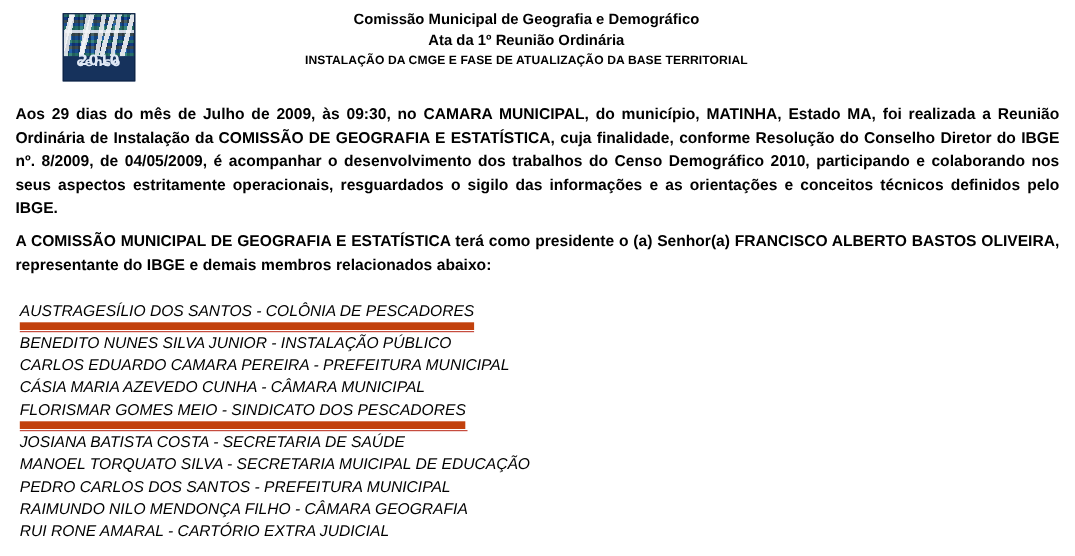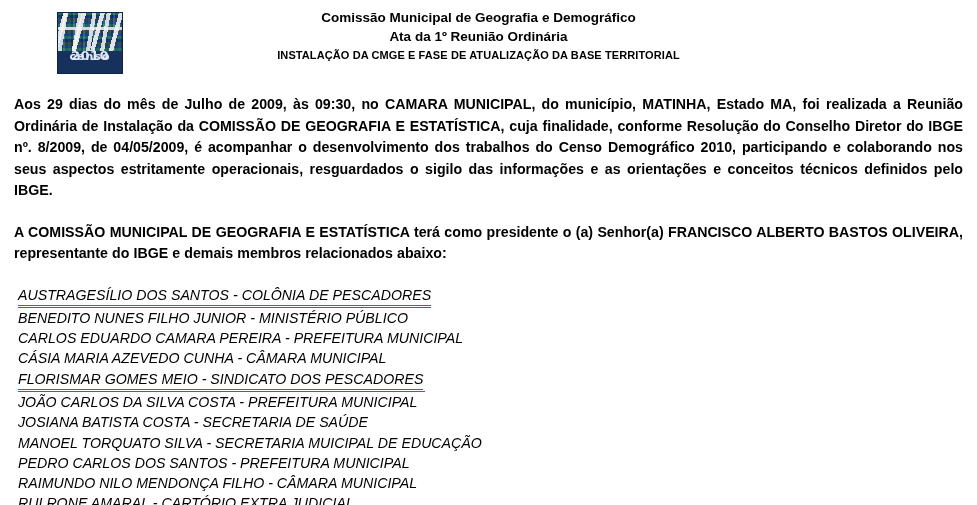--- a/index.html
+++ b/index.html
@@ -108,38 +108,38 @@
   }
   p.para {
     margin: 0 0 0 0;
     text-align: justify;
     font-size: 14.2px;
     line-height: 21.5px;
     word-spacing: .2px;
     font-weight: bold;
   }
   .para.first { margin-top: 16px; }
-  .para.second { margin-top: 20px; }
+  .para.second { margin-top: 8px; }
 
   
   .members {
     margin-top: 20px;
     list-style: none;
     padding: 0 0 0 4px;
   }
   .member {
     font-style: italic;
     font-size: 14.2px;
     line-height: 20.3px;
     white-space: nowrap;
     position: relative;
   }
   .member .txt { display: inline-block; }
   .member.ul .txt {
-    border-bottom: 1px solid #c2410c;
+    border-bottom: 7px solid #c2410c;
   }
   .member.ul .redline {
     display: block;
     height: 1px;
     background: #c0392b;
     margin-top: 1px;
   }
   .member .redline { display: none; }
 </style>
 </head>
@@ -166,27 +166,26 @@
   </div>
 
   <div class="body">
 
     <p class="para first">Aos 29 dias do mês de Julho de 2009, às 09:30, no CAMARA MUNICIPAL, do município, MATINHA, Estado MA, foi realizada a Reunião Ordinária de Instalação da COMISSÃO DE GEOGRAFIA E ESTATÍSTICA, cuja finalidade, conforme Resolução do Conselho Diretor do IBGE nº. 8/2009, de 04/05/2009, é acompanhar o desenvolvimento dos trabalhos do Censo Demográfico 2010, participando e colaborando nos seus aspectos estritamente operacionais, resguardados o sigilo das informações e as orientações e conceitos técnicos definidos pelo IBGE.</p>
 
     <p class="para second">A COMISSÃO MUNICIPAL DE GEOGRAFIA E ESTATÍSTICA terá como presidente o (a) Senhor(a) FRANCISCO ALBERTO BASTOS OLIVEIRA, representante do IBGE e demais membros relacionados abaixo:</p>
 
     <ul class="members">
         <li class="member ul"><span class="txt">AUSTRAGESÍLIO DOS SANTOS - COLÔNIA DE PESCADORES</span><span class="redline" style="display: block; width: 413px;"></span></li>
-        <li class="member"><span class="txt">BENEDITO NUNES FILHO JUNIOR - MINISTÉRIO PÚBLICO</span></li>
+        <li class="member"><span class="txt">BENEDITO NUNES SILVA JUNIOR - INSTALAÇÃO PÚBLICO</span></li>
         <li class="member"><span class="txt">CARLOS EDUARDO CAMARA PEREIRA - PREFEITURA MUNICIPAL</span></li>
         <li class="member"><span class="txt">CÁSIA MARIA AZEVEDO CUNHA  - CÂMARA MUNICIPAL</span></li>
         <li class="member ul"><span class="txt">FLORISMAR GOMES MEIO - SINDICATO DOS PESCADORES</span><span class="redline" style="display: block; width: 407px;"></span></li>
-        <li class="member"><span class="txt">JOÃO CARLOS DA SILVA COSTA - PREFEITURA MUNICIPAL</span></li>
         <li class="member"><span class="txt">JOSIANA BATISTA COSTA - SECRETARIA DE SAÚDE</span></li>
         <li class="member"><span class="txt">MANOEL TORQUATO SILVA - SECRETARIA MUICIPAL DE EDUCAÇÃO</span></li>
         <li class="member"><span class="txt">PEDRO CARLOS  DOS SANTOS - PREFEITURA MUNICIPAL</span></li>
-        <li class="member"><span class="txt">RAIMUNDO NILO MENDONÇA FILHO - CÂMARA MUNICIPAL</span></li>
+        <li class="member"><span class="txt">RAIMUNDO NILO MENDONÇA FILHO - CÂMARA GEOGRAFIA</span></li>
         <li class="member"><span class="txt">RUI RONE AMARAL - CARTÓRIO EXTRA JUDICIAL</span></li>
       </ul>
 
   </div>
 
 </div>
 
 </body></html>

